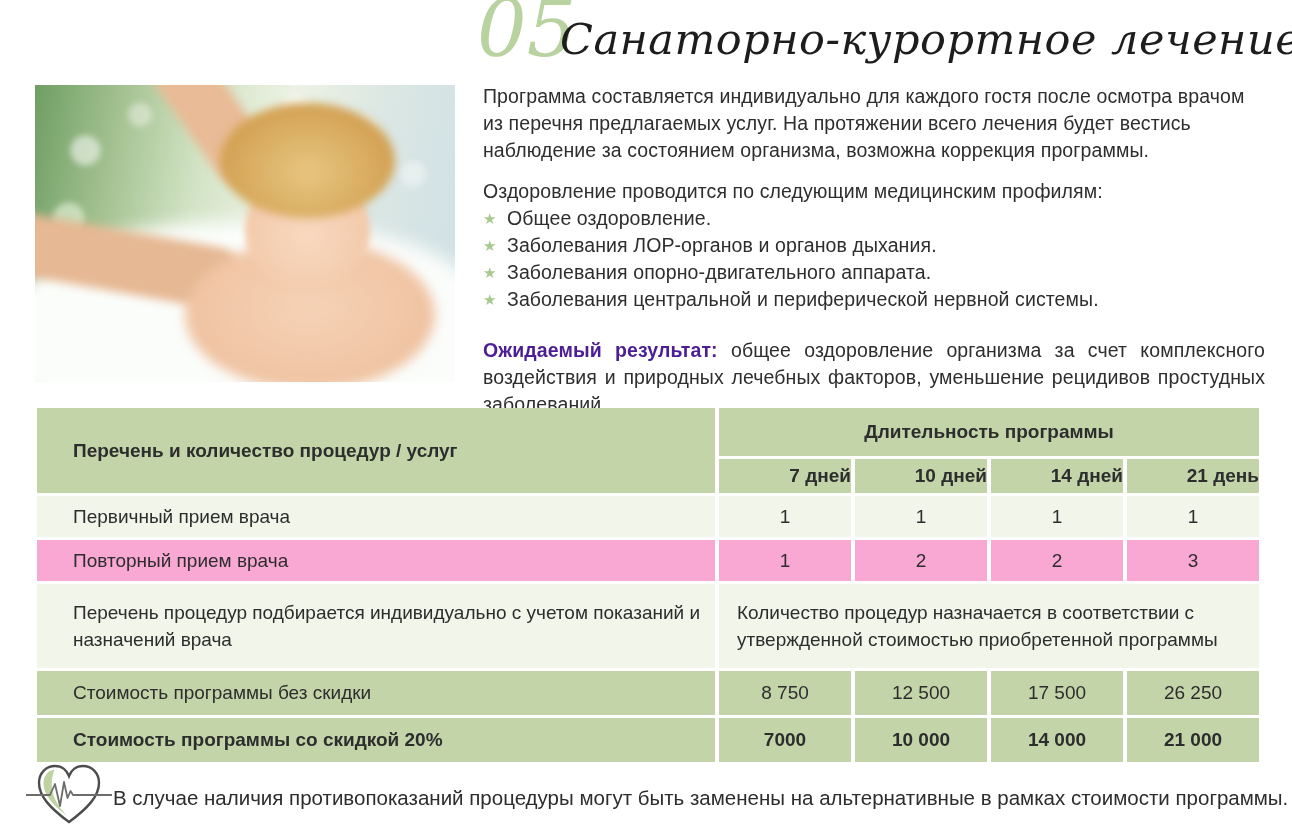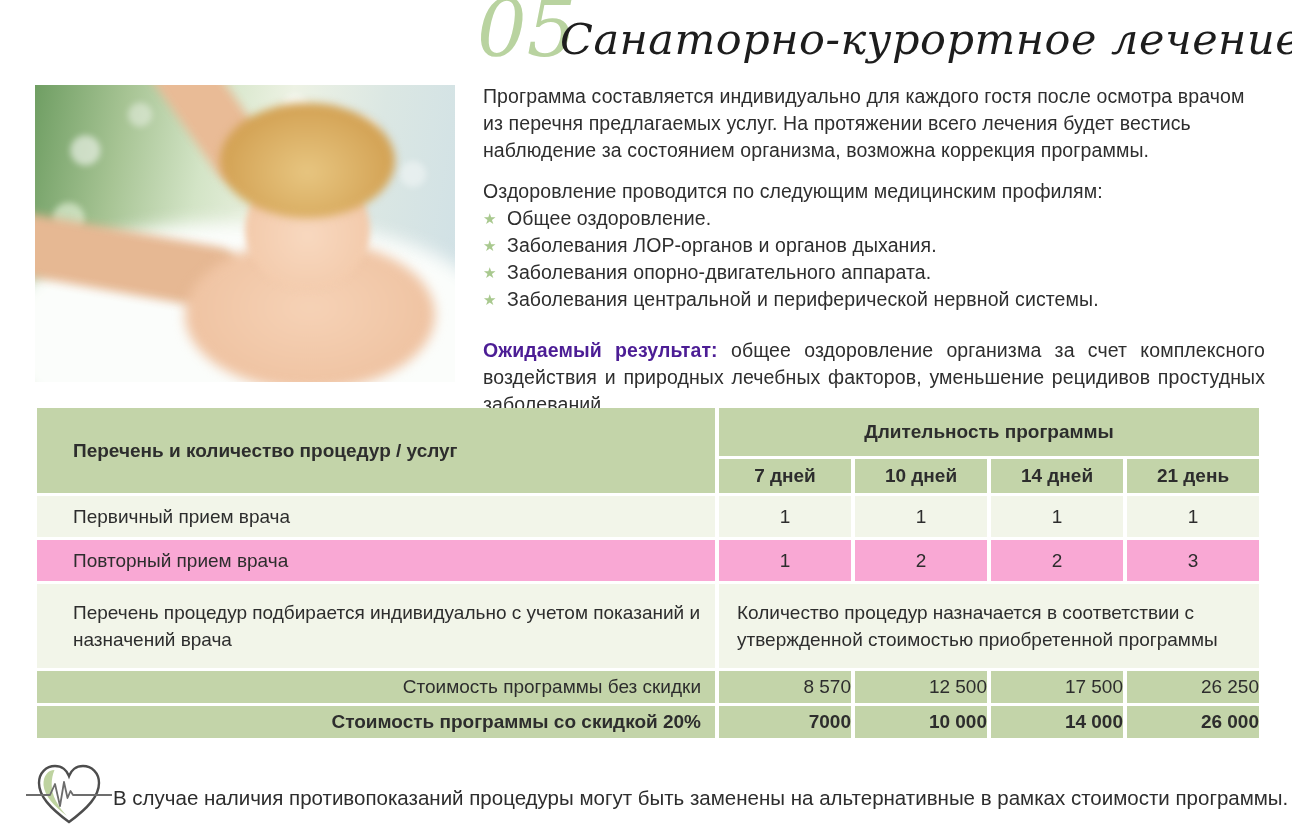--- a/index.html
+++ b/index.html
@@ -96,24 +96,24 @@
     font-size:19px; vertical-align:middle; color:#2d2d2d;
   }
   .c-green { background:#c3d4a9; }
   .c-light { background:#f9a8d4; }
   .c-cream { background:#f2f5e9; }
   td.lbl  { text-align:left; padding-left:36px; padding-right:14px; }
   td.val  { text-align:center; }
   td.note { text-align:left; padding-left:18px; padding-right:26px; line-height:27px; }
   .bold   { font-weight:bold; }
   tr.h1 td { height:48px; }
-  tr.h2 td { height:34px; }
+  tr.h2 td { height:34px;text-align:right; }
   tr.r  td { height:41px; }
   tr.tall td { height:84px; }
-  tr.price td { height:32px;text-align:right; }
+  tr.price td { height:44px; }
 
   
   .footer-icon { position:absolute; left:26px; top:758px; }
   .footer-note {
     position:absolute; left:113px; top:785px; width:1160px;
     font-size:20.5px; line-height:26px; color:#2d2d2d; white-space:nowrap;
   }
 </style>
 </head>
 <body>
@@ -175,31 +175,31 @@
     <td class="c-light val">2</td>
     <td class="c-light val">2</td>
     <td class="c-light val">3</td>
   </tr>
   <tr class="tall">
     <td class="c-cream lbl" style="line-height:27px">Перечень процедур подбирается индивидуально с учетом показаний и назначений врача</td>
     <td class="c-cream note" colspan="4">Количество процедур назначается в соответствии с утвержденной стоимостью приобретенной программы</td>
   </tr>
   <tr class="price">
     <td class="c-green lbl">Стоимость программы без скидки</td>
-    <td class="c-green val">8 570</td>
+    <td class="c-green val">8 750</td>
     <td class="c-green val">12 500</td>
     <td class="c-green val">17 500</td>
     <td class="c-green val">26 250</td>
   </tr>
   <tr class="price">
     <td class="c-green lbl bold">Стоимость программы со скидкой 20%</td>
     <td class="c-green val bold">7000</td>
     <td class="c-green val bold">10 000</td>
     <td class="c-green val bold">14 000</td>
-    <td class="c-green val bold">26 000</td>
+    <td class="c-green val bold">21 000</td>
   </tr>
 </tbody>
   </table>
 
 <div class="footer-icon">
   <svg width="86" height="72" viewBox="0 0 86 72" xmlns="http://www.w3.org/2000/svg">
     <path d="M41,58 C28,48 18.5,38 17.5,27 C17,18 22,12 28.5,12 C25,20 24,32 30,43 C33,49 37,54 41,58 Z" fill="#bed3a0" stroke="none"></path>
     <path d="M43,64 C24,50 13,38 13,25 C13,14.5 20.5,8 29,8 C36,8 41,12.5 43,18 C45,12.5 50,8 57,8 C65.5,8 73,14.5 73,25 C73,38 62,50 43,64 Z" fill="none" stroke="#4d4d4d" stroke-width="2.4"></path>
     <polyline points="0,37 24,37 29,26 34,48 38,24 41.5,40 44.5,33 47,37 66,37 86,37" fill="none" stroke="#6d6d6d" stroke-width="1.8" stroke-linejoin="round"></polyline>
   </svg>

